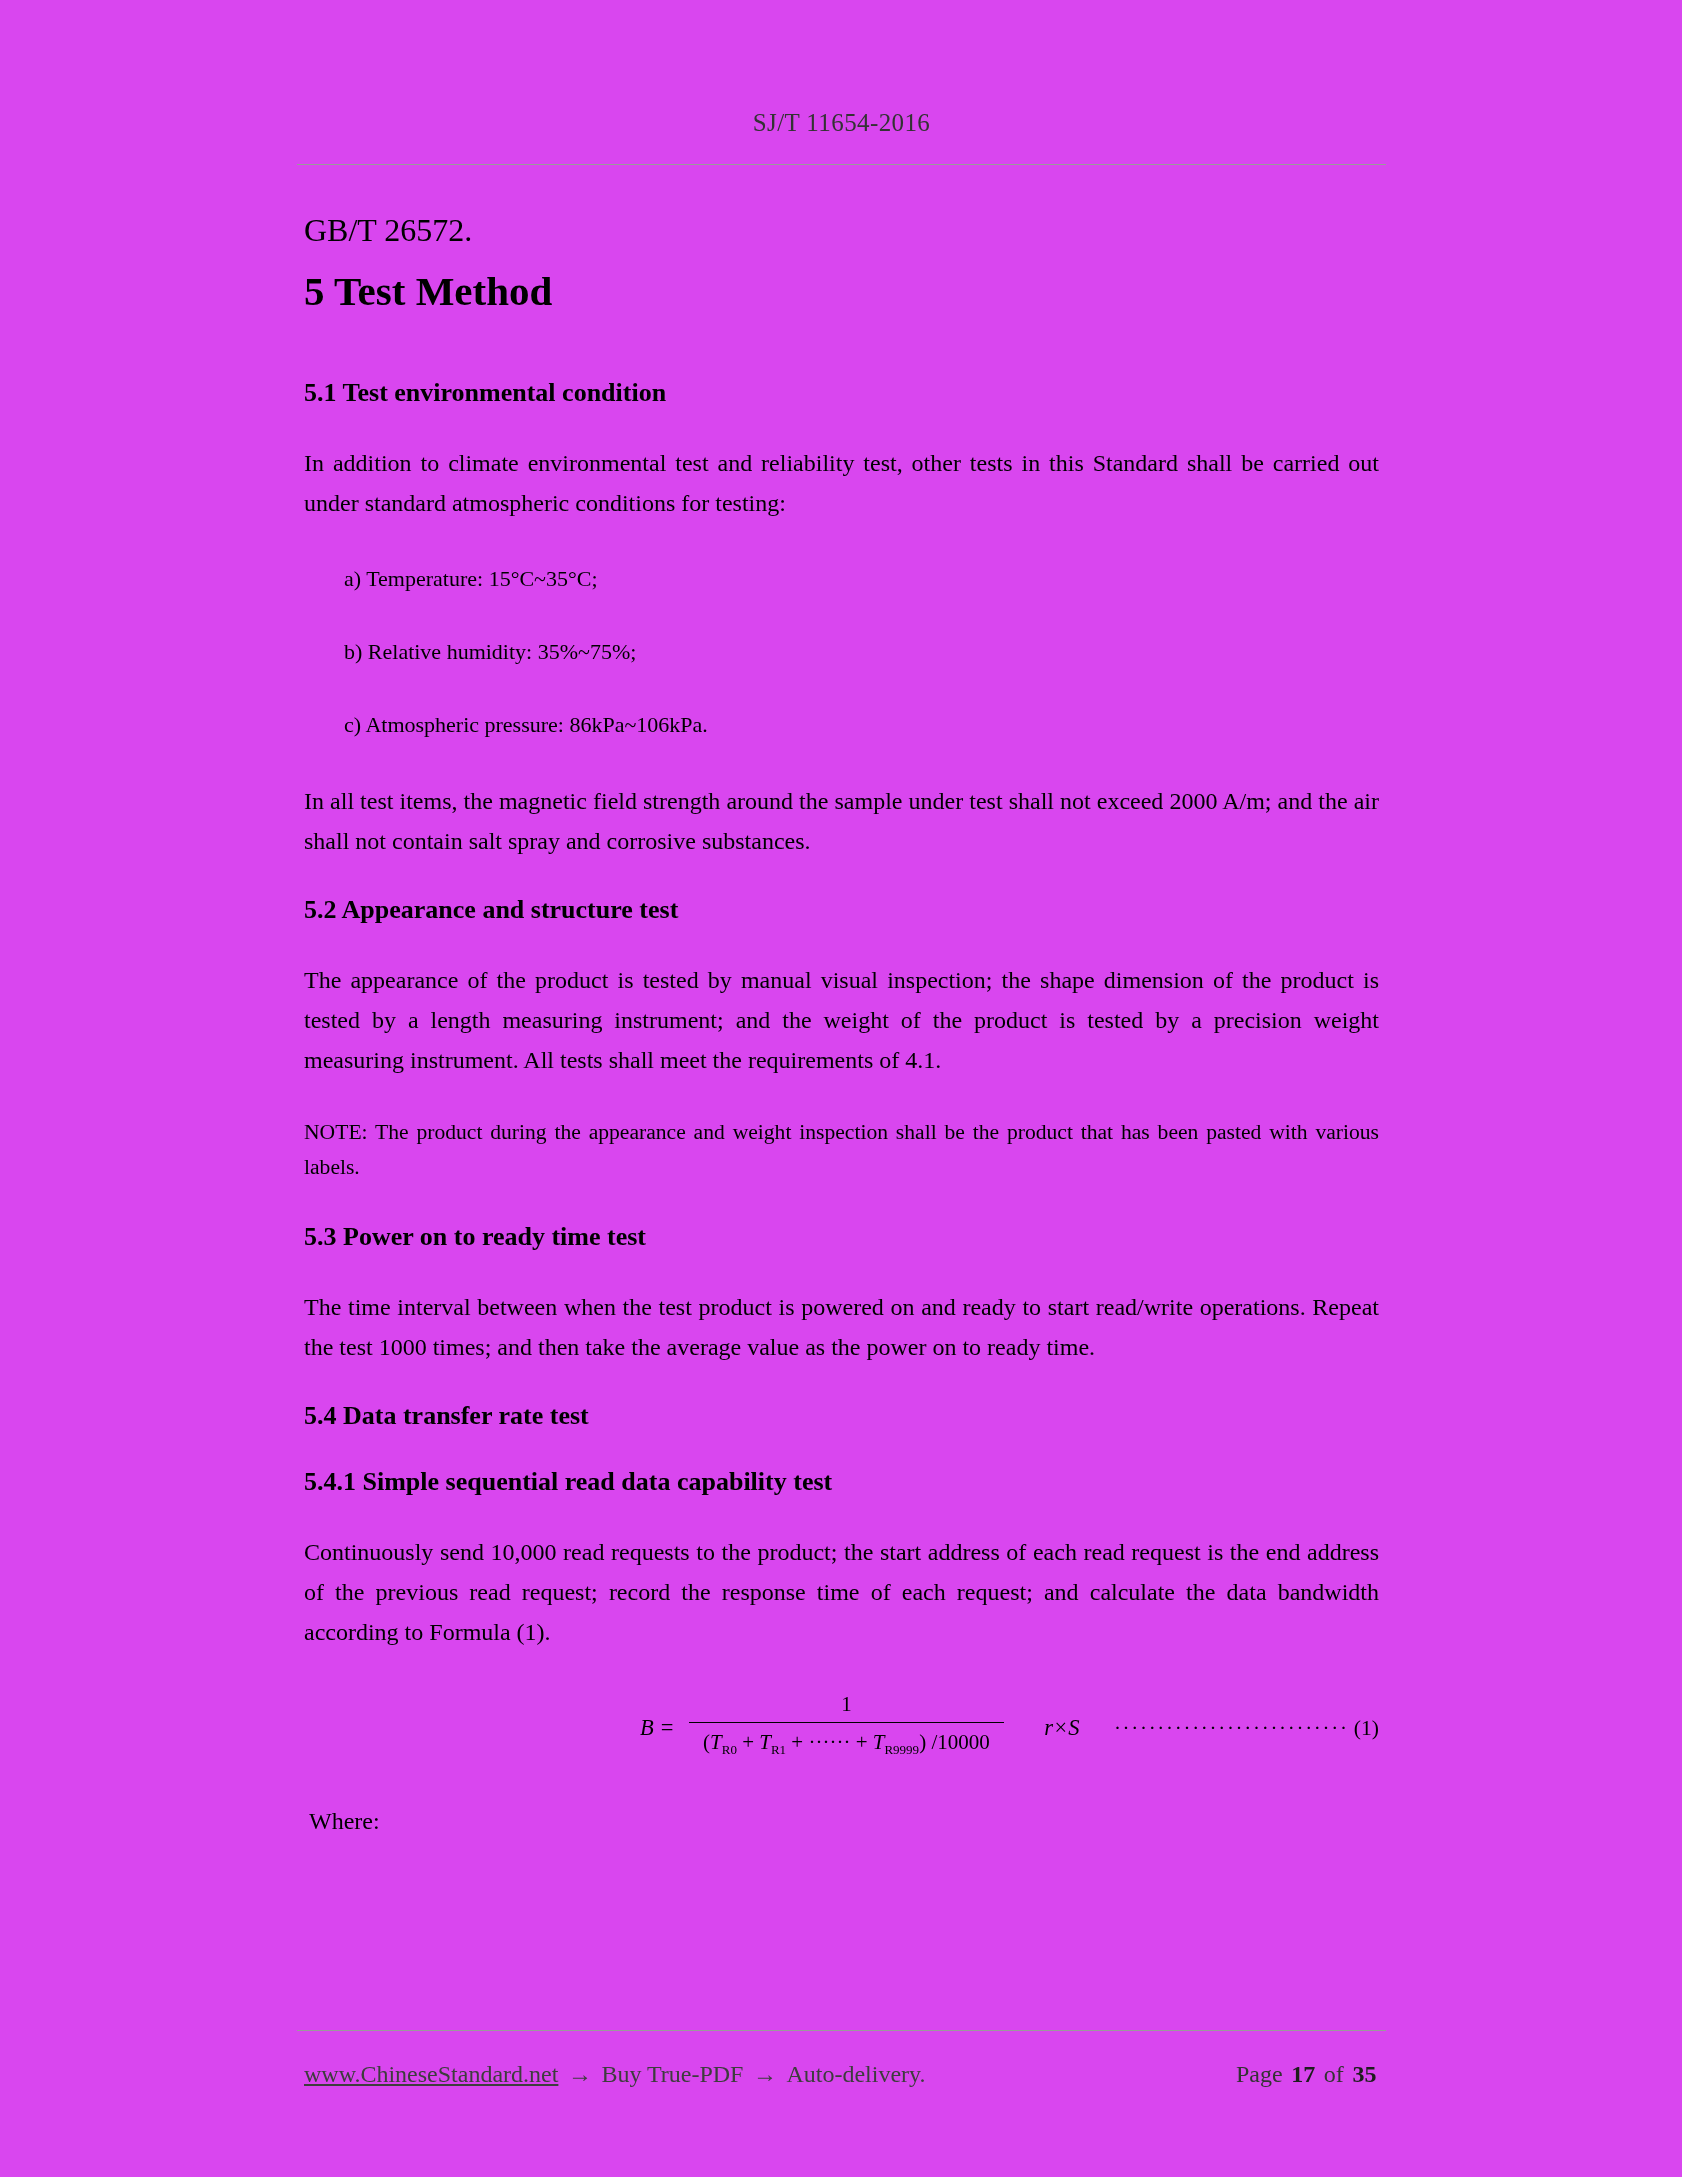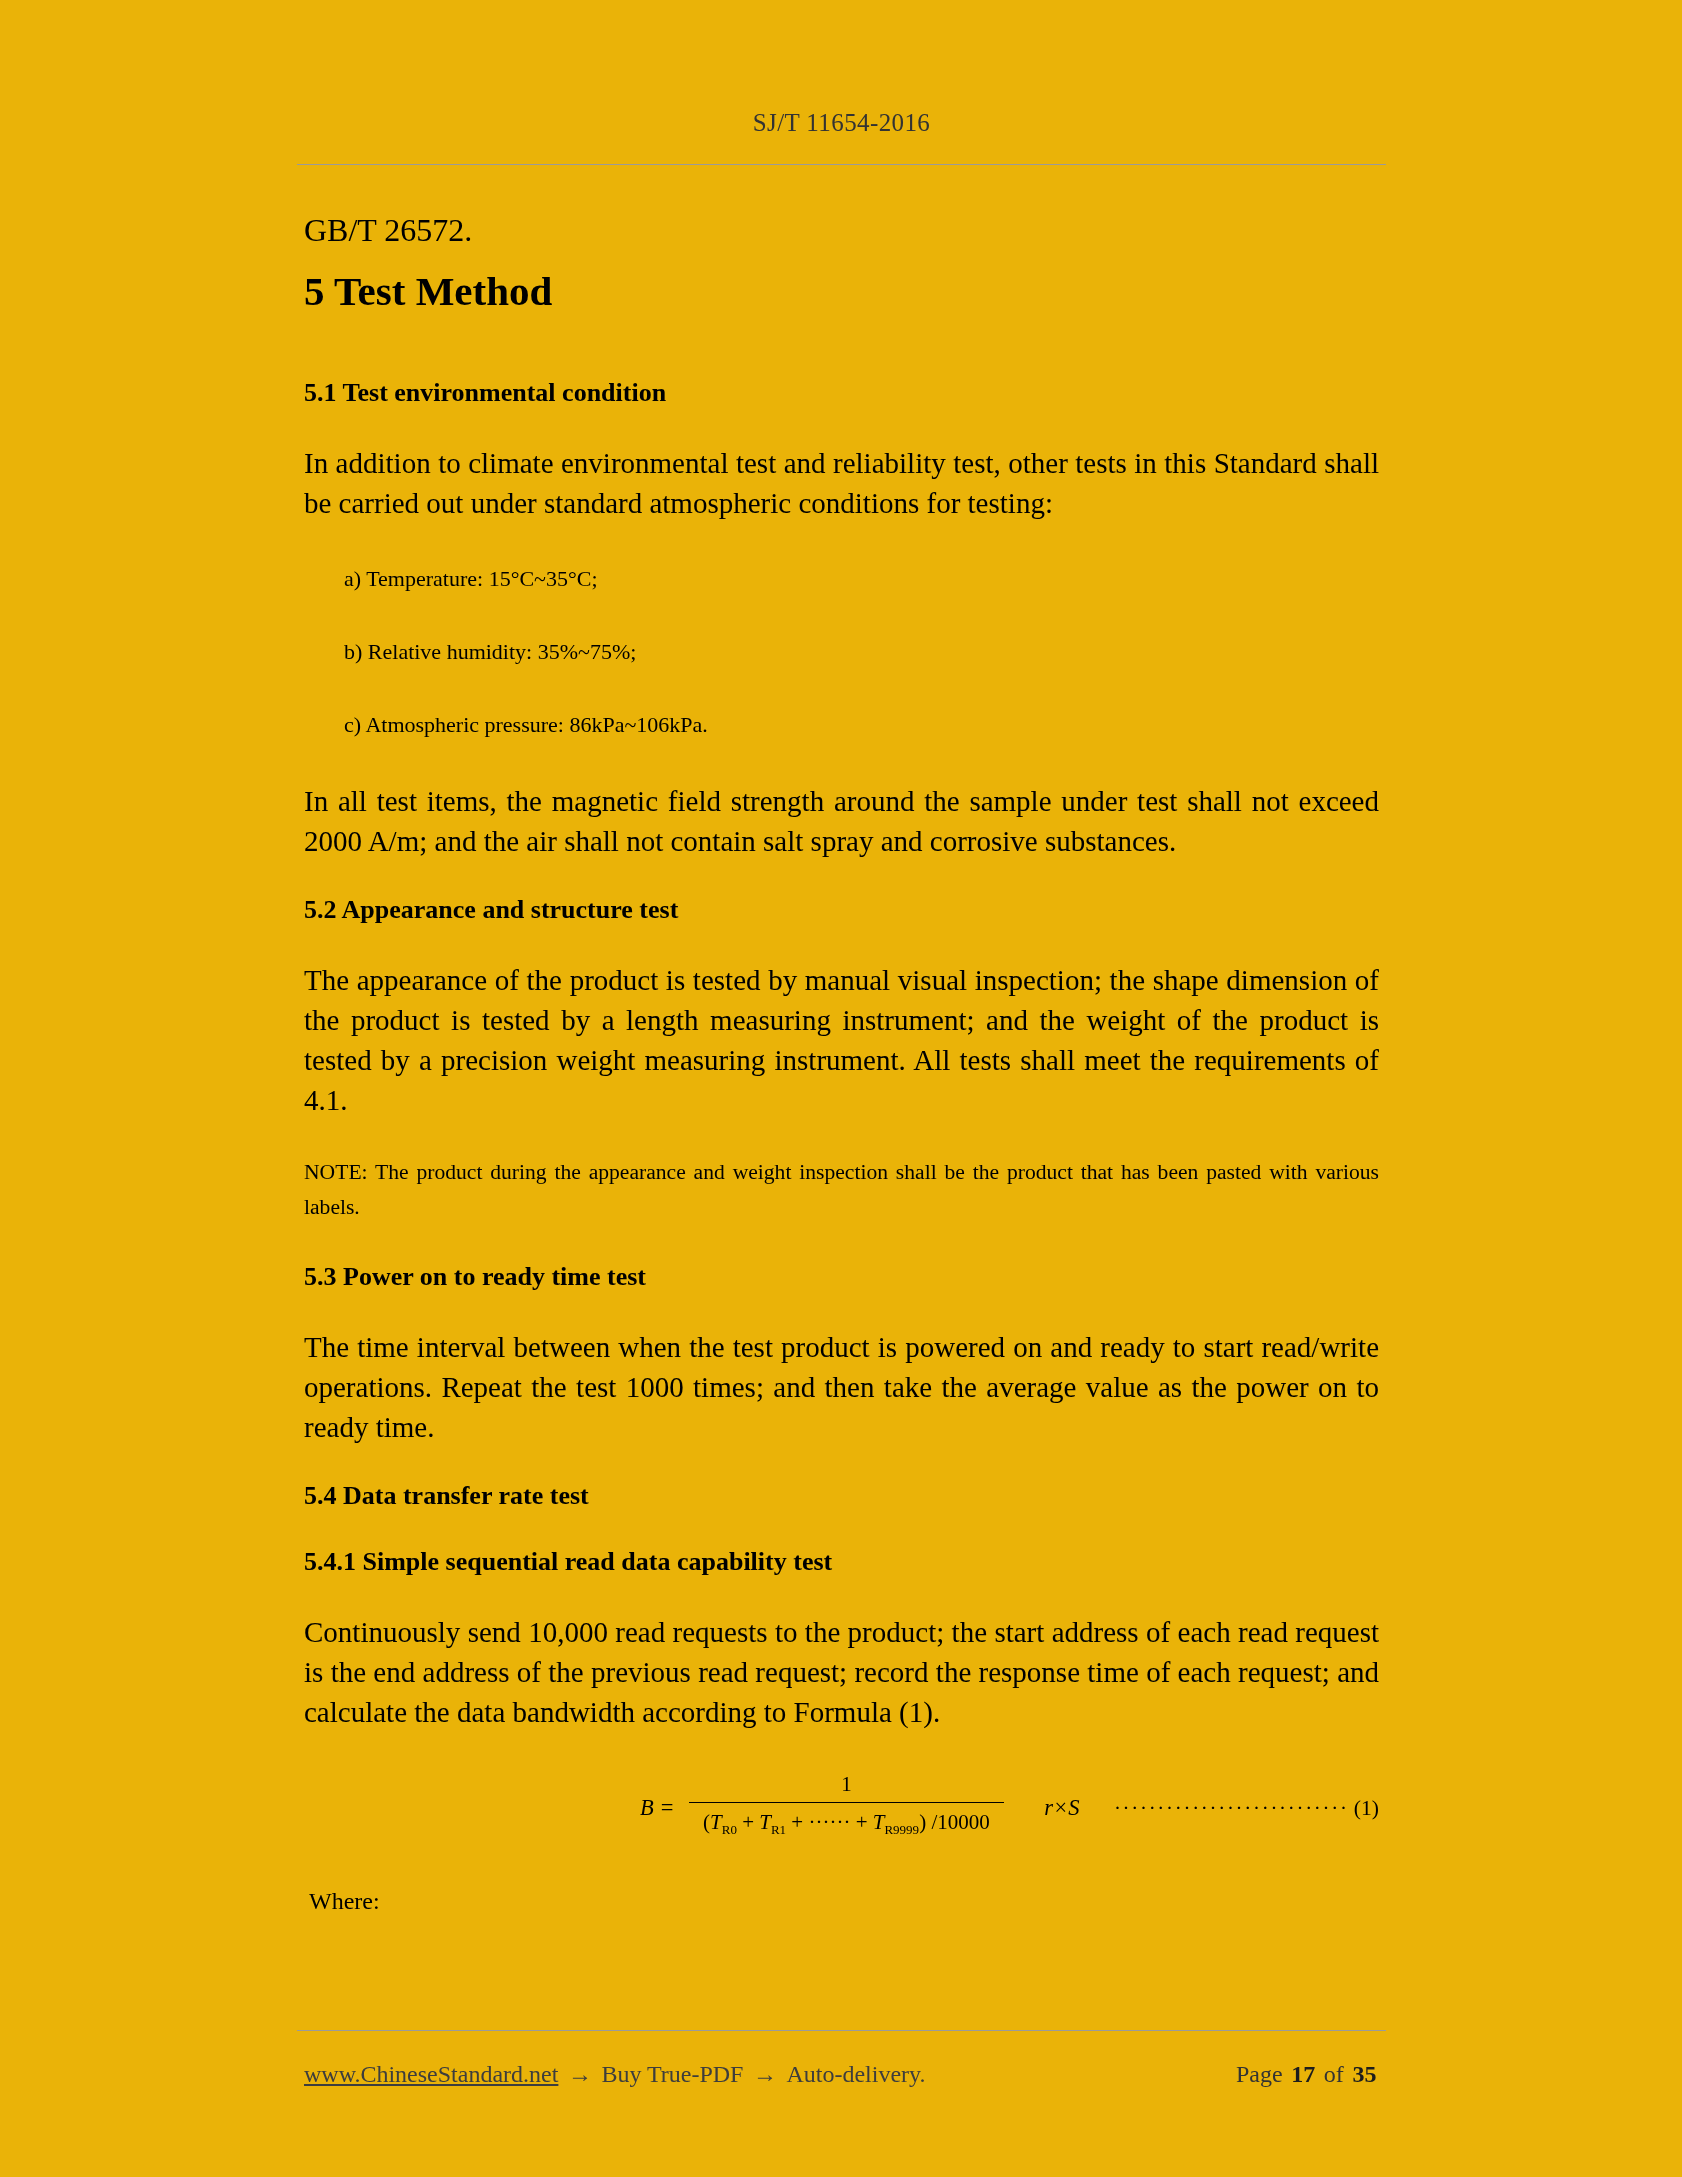--- a/index.html
+++ b/index.html
@@ -2,21 +2,21 @@
 <html style="font-size:14px"><head>
 <meta charset="utf-8">
 <style>
   * { box-sizing: border-box; }
   html,body { margin:0; padding:0; background:#e8e8e8; }
   .page {
     position:relative;
     width:1683px;
     height:2177px;
     margin:0 auto;
-    background:#eab308;
+    background:#d946ef;
     font-family:"Liberation Serif", serif;
     color:#000;
     overflow:hidden;
   }
   
   .header-title {
     position:absolute; top:109px; left:0; width:100%;
     text-align:center; font-size:25px; color:#333; letter-spacing:0.4px;
   }
   .header-rule {
@@ -24,21 +24,21 @@
     border:none; border-top:1.7px solid #9a9a9a; margin:0;
   }
   
   .content {
     position:absolute; top:216px; left:304px; right:304px;
   }
   .ref { font-size:32px; line-height:28px; margin:0 0 26px; }
   .chapter { font-size:41px; line-height:43px; font-weight:700; margin:0 0 66px; }
   .sec { font-size:26px; line-height:28px; font-weight:700; margin:9px 0 36px; }
   .para {
-    font-size:29px; line-height:40px; text-align:justify;
+    font-size:24px; line-height:40px; text-align:justify;
     margin:0 0 42px;
   }
   .para.tight { margin-bottom:35px; }
   .list-item {
     font-size:22px; line-height:28px; margin:0 0 45px; padding-left:40px;
   }
   .list-item.last { margin-bottom:42px; }
   .note {
     font-size:21.6px; line-height:35px; text-align:justify;
     margin:0 0 38px; text-align-last:left;

